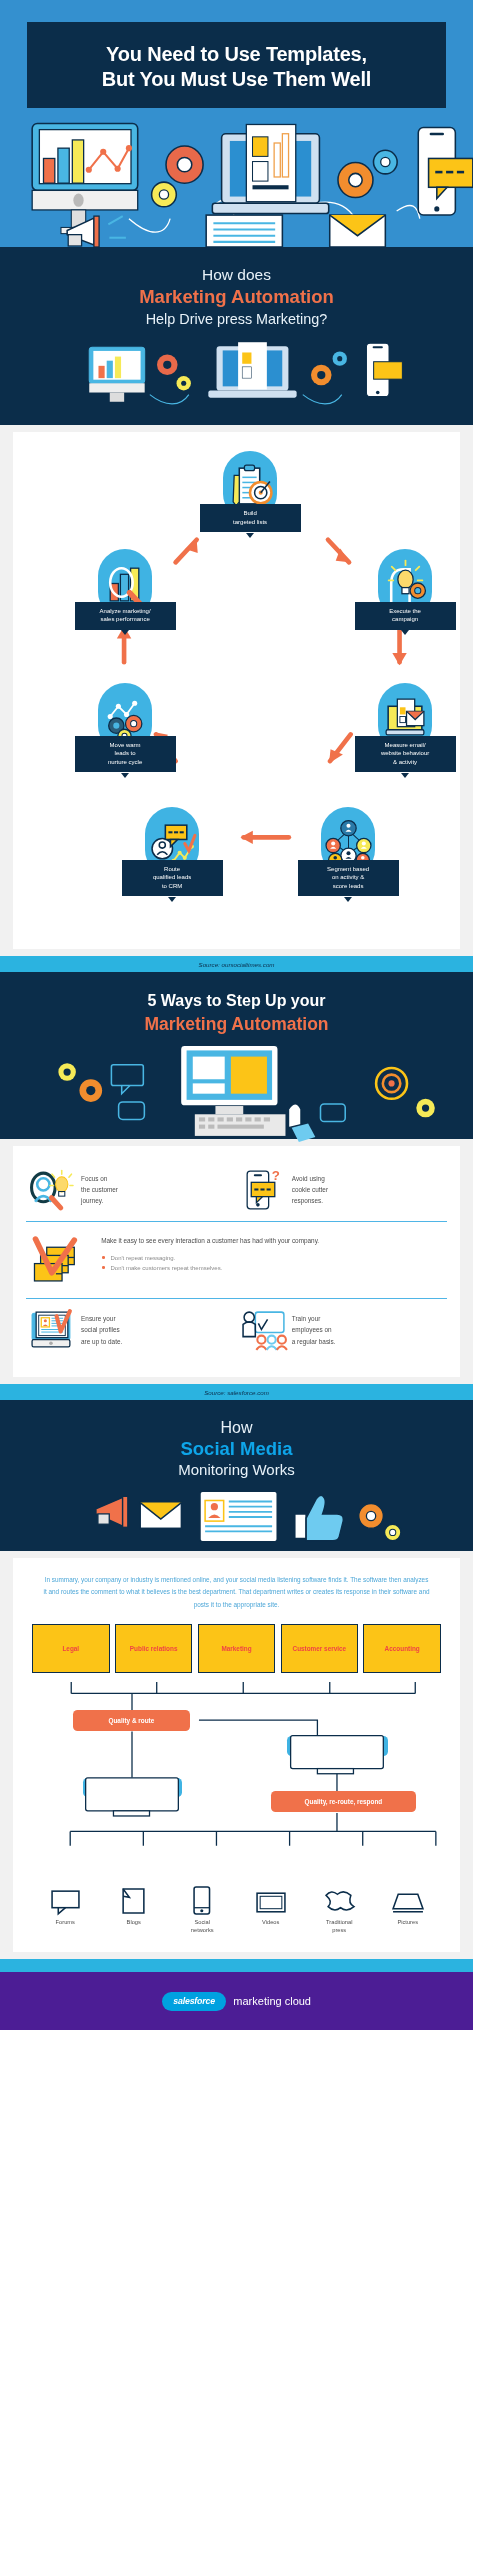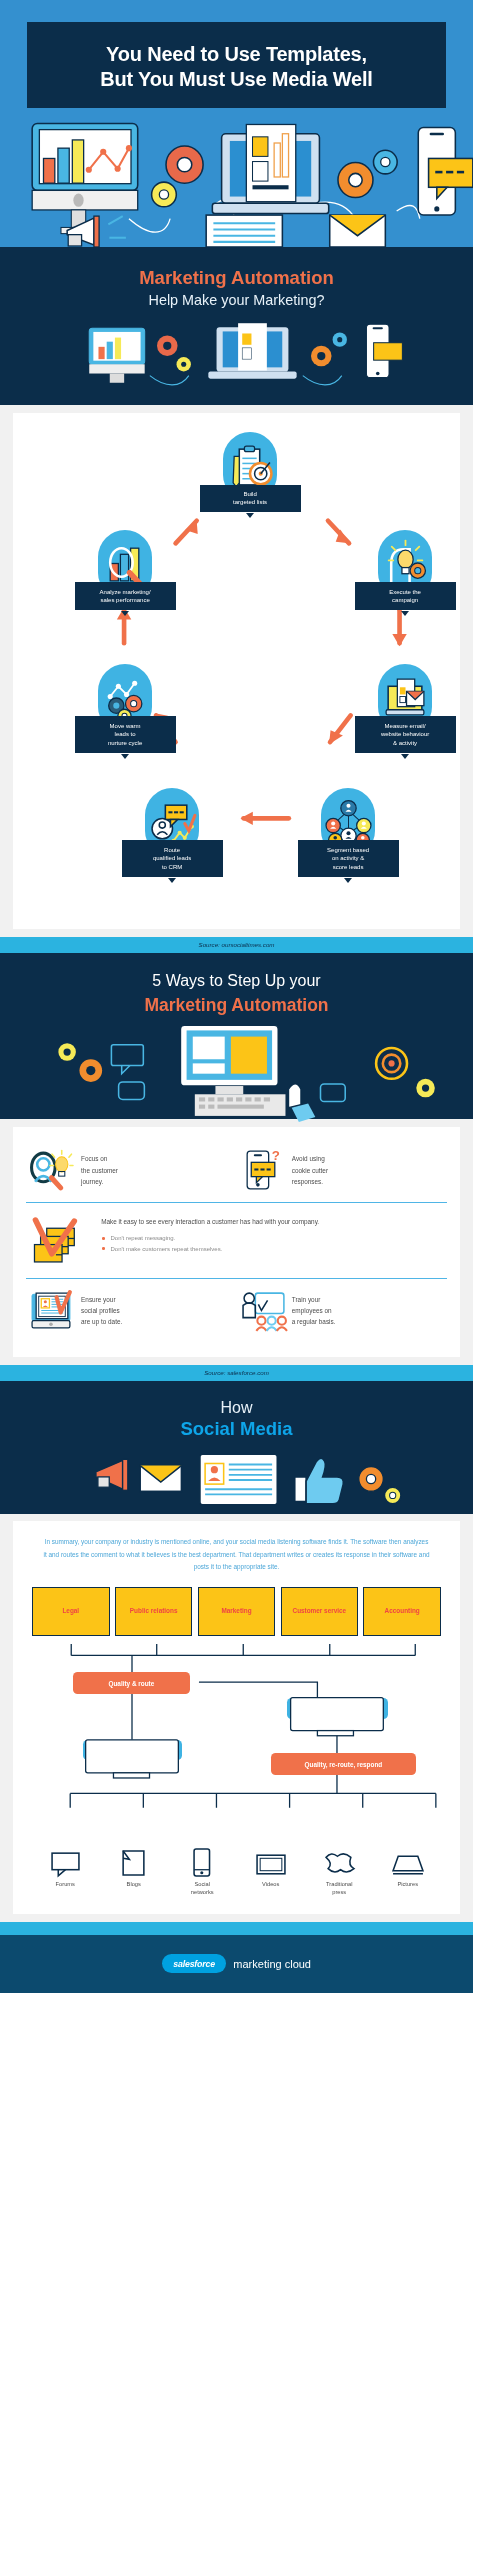--- a/index.html
+++ b/index.html
@@ -60,21 +60,21 @@
 
   
   .src-bar {
     background: #2bb3e0; text-align: center;
     padding: 4.6px 0; color: #0b2d4a;
     font-size: 6.2px; font-style: italic;
   }
 
   
   .dk2 { background: #0b2d4a; padding: 18.5px 0 0; text-align: center; }
-  .dk2-l1 { color: #ffffff; font-size: 16px; font-weight: 400; line-height: 1.3; }
+  .dk2-l1 { color: #ffffff; font-size: 16px; font-weight: 700; line-height: 1.3; }
   .dk2-l2 { color: #f0714a; font-size: 17.5px; font-weight: bold; line-height: 1.3; margin-top: 1.5px; }
   .dk2-art { height: 103px; position: relative; }
 
   .tips-card { background: #ffffff; margin: 0 13.4px; padding: 17.5px 12.4px 20.6px; }
   .tip-row { display: flex; align-items: center; }
   .tip-half { flex: 1; display: flex; align-items: center; gap: 8.2px; padding: 6.2px 3.1px; }
   .tip-icon { width: 44px; height: 40px; flex: none; position: relative; }
   .tip-text { font-size: 6.4px; line-height: 1.75; color: #4c4c4c; }
   .tip-wide { display: flex; align-items: flex-start; gap: 10.3px; padding: 8.2px 3.1px; }
   .tip-wide .tip-icon { width: 62px; height: 49px; }
@@ -114,39 +114,39 @@
   .pill-blue { background: #3fb3e3; }
 
   .channels { display: flex; justify-content: space-between; padding: 3.1px 2.1px 0; }
   .channel { flex: 1; text-align: center; }
   .channel .ch-icon { height: 29px; display: flex; align-items: flex-end; justify-content: center; }
   .channel .ch-label { font-size: 5.7px; color: #4c4c4c; line-height: 1.35; margin-top: 4.1px; }
 
   
   .footer-bar { background: #2bb3e0; height: 13.4px; }
   .footer {
-    background: #0c4a6e; height: 58px;
+    background: #4c1d95; height: 58px;
     display: flex; align-items: center; justify-content: center; gap: 7.2px;
   }
   .cloud-logo {
     background: #00a1e0; color: #fff; font-size: 8.8px; font-style: italic;
     font-weight: bold; padding: 4.6px 11.3px; border-radius: 13.4px; letter-spacing: -0.2px;
   }
   .foot-text { color: #ffffff; font-size: 11px; font-weight: 300; }
   svg { display: block; overflow: visible; }
 </style>
 </head>
 <body>
 
 <div class="page">
 
   <section class="hero">
     <div class="hero-title-box">
       <div class="hero-title-line">You Need to Use Templates,</div>
-      <div class="hero-title-line">But You Must Use Media Well</div>
+      <div class="hero-title-line">But You Must Use Them Well</div>
     </div>
     <div class="hero-art">
       <svg width="487" height="139" viewBox="0 0 945 270">
 
         <path d="M250 215 C 290 250 320 250 330 215" stroke="#fff" stroke-width="2.5" fill="none"></path>
         <path d="M420 185 C 440 170 450 185 455 215" stroke="#fff" stroke-width="2.5" fill="none"></path>
         <path d="M610 185 C 660 175 680 200 690 215" stroke="#fff" stroke-width="2.5" fill="none"></path>
         <path d="M770 200 C 800 180 810 190 815 215" stroke="#fff" stroke-width="2.5" fill="none"></path>
 
         <g>
@@ -220,22 +220,23 @@
 
         <g>
           <rect x="640" y="208" width="108" height="62" fill="#fff" stroke="#0b2d4a" stroke-width="3"></rect>
           <path d="M640 208 L694 248 L748 208" fill="#fcc417" stroke="#0b2d4a" stroke-width="3"></path>
         </g>
       </svg>
     </div>
   </section>
 
   <section class="sec-dark">
+    <div class="dk-pre">How does</div>
     <div class="dk-accent">Marketing Automation</div>
-    <div class="dk-post">Help Make your Marketing?</div>
+    <div class="dk-post">Help Drive press Marketing?</div>
     <div class="dk-art">
       <svg width="487" height="77" viewBox="0 0 945 150">
         <g>
           <rect x="172" y="26" width="108" height="70" rx="6" fill="#49b6e3" stroke="#49b6e3" stroke-width="2"></rect>
           <rect x="180" y="33" width="92" height="56" fill="#fff"></rect>
           <rect x="190" y="62" width="12" height="24" fill="#f0714a"></rect>
           <rect x="206" y="52" width="12" height="34" fill="#49b6e3"></rect>
           <rect x="222" y="44" width="12" height="42" fill="#f6ea57"></rect>
           <rect x="172" y="96" width="108" height="18" fill="#eee"></rect>
           <rect x="212" y="114" width="28" height="18" fill="#ddd"></rect>
@@ -625,20 +626,21 @@
         </div>
       </div>
 
     </div>
   </section>
   <div class="src-bar">Source: salesforce.com</div>
 
   <section class="dk3">
     <div class="dk3-l1">How</div>
     <div class="dk3-l2">Social Media</div>
+    <div class="dk3-l3">Monitoring Works</div>
     <div class="dk3-art">
       <svg width="487" height="67" viewBox="0 0 945 130">
         <g>
           <path d="M186 48 L238 26 L238 82 L186 58 Z" fill="#f0714a" stroke="#0b2d4a" stroke-width="3"></path>
           <rect x="238" y="24" width="10" height="60" fill="#f0714a" stroke="#0b2d4a" stroke-width="2.5"></rect>
           <rect x="190" y="58" width="22" height="20" fill="#e4e4e4" stroke="#0b2d4a" stroke-width="2.5"></rect>
         </g>
         <g>
           <rect x="272" y="36" width="80" height="50" fill="#fff" stroke="#0b2d4a" stroke-width="3"></rect>
           <path d="M272 36 L312 68 L352 36" fill="#fcc417" stroke="#0b2d4a" stroke-width="3"></path>

